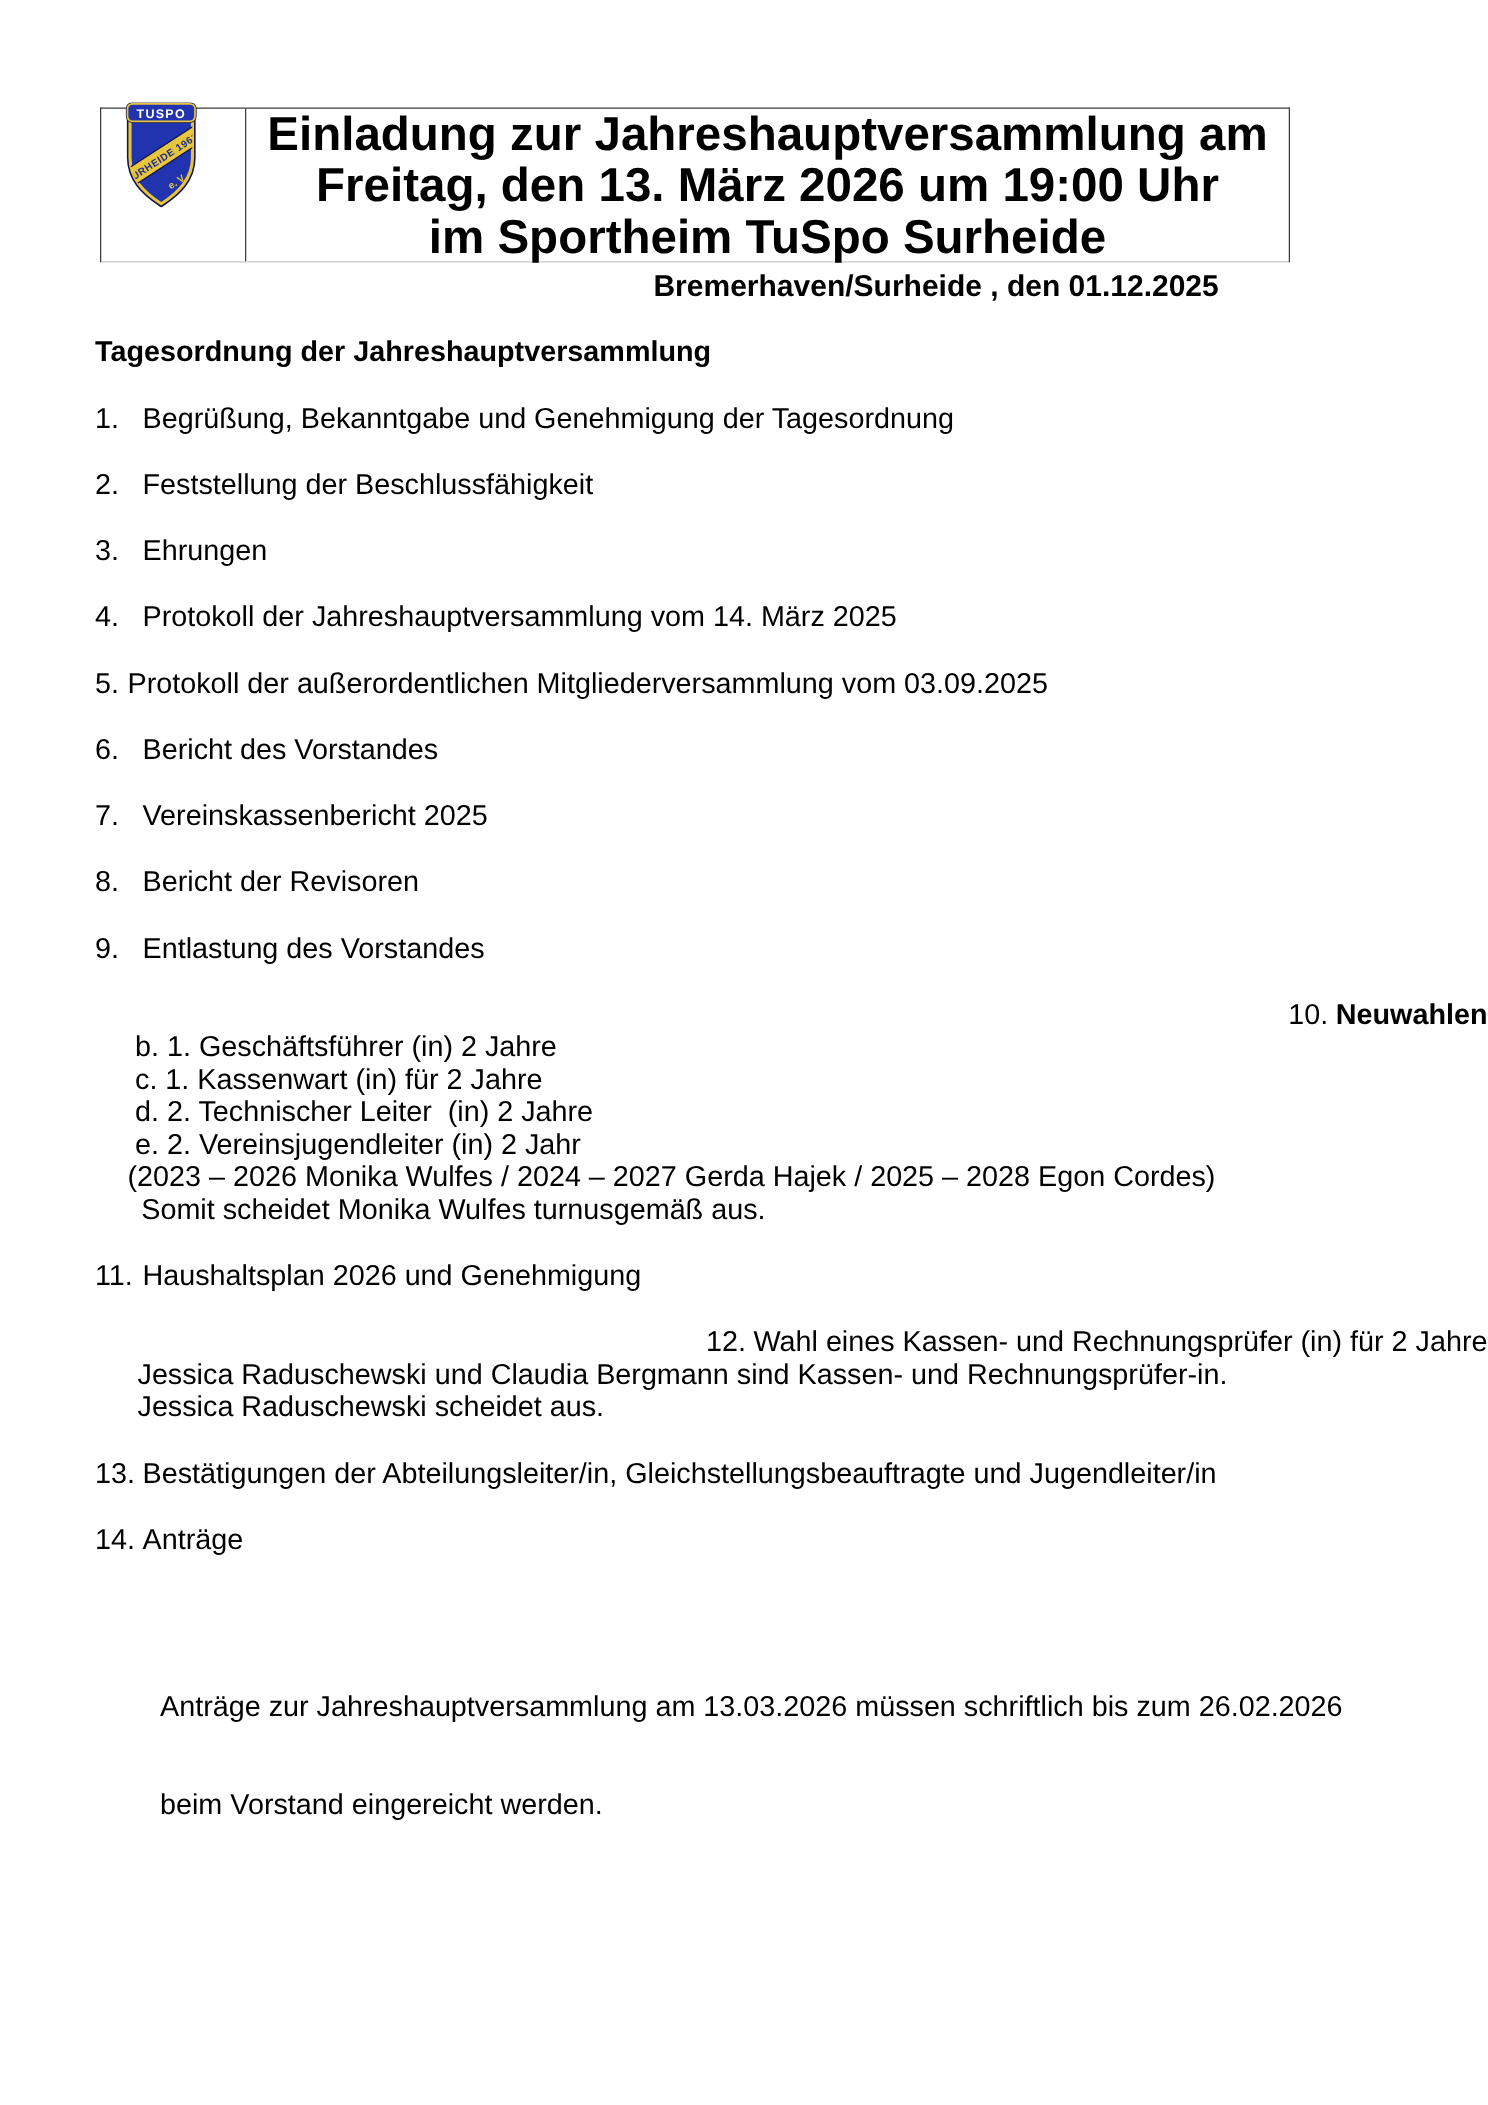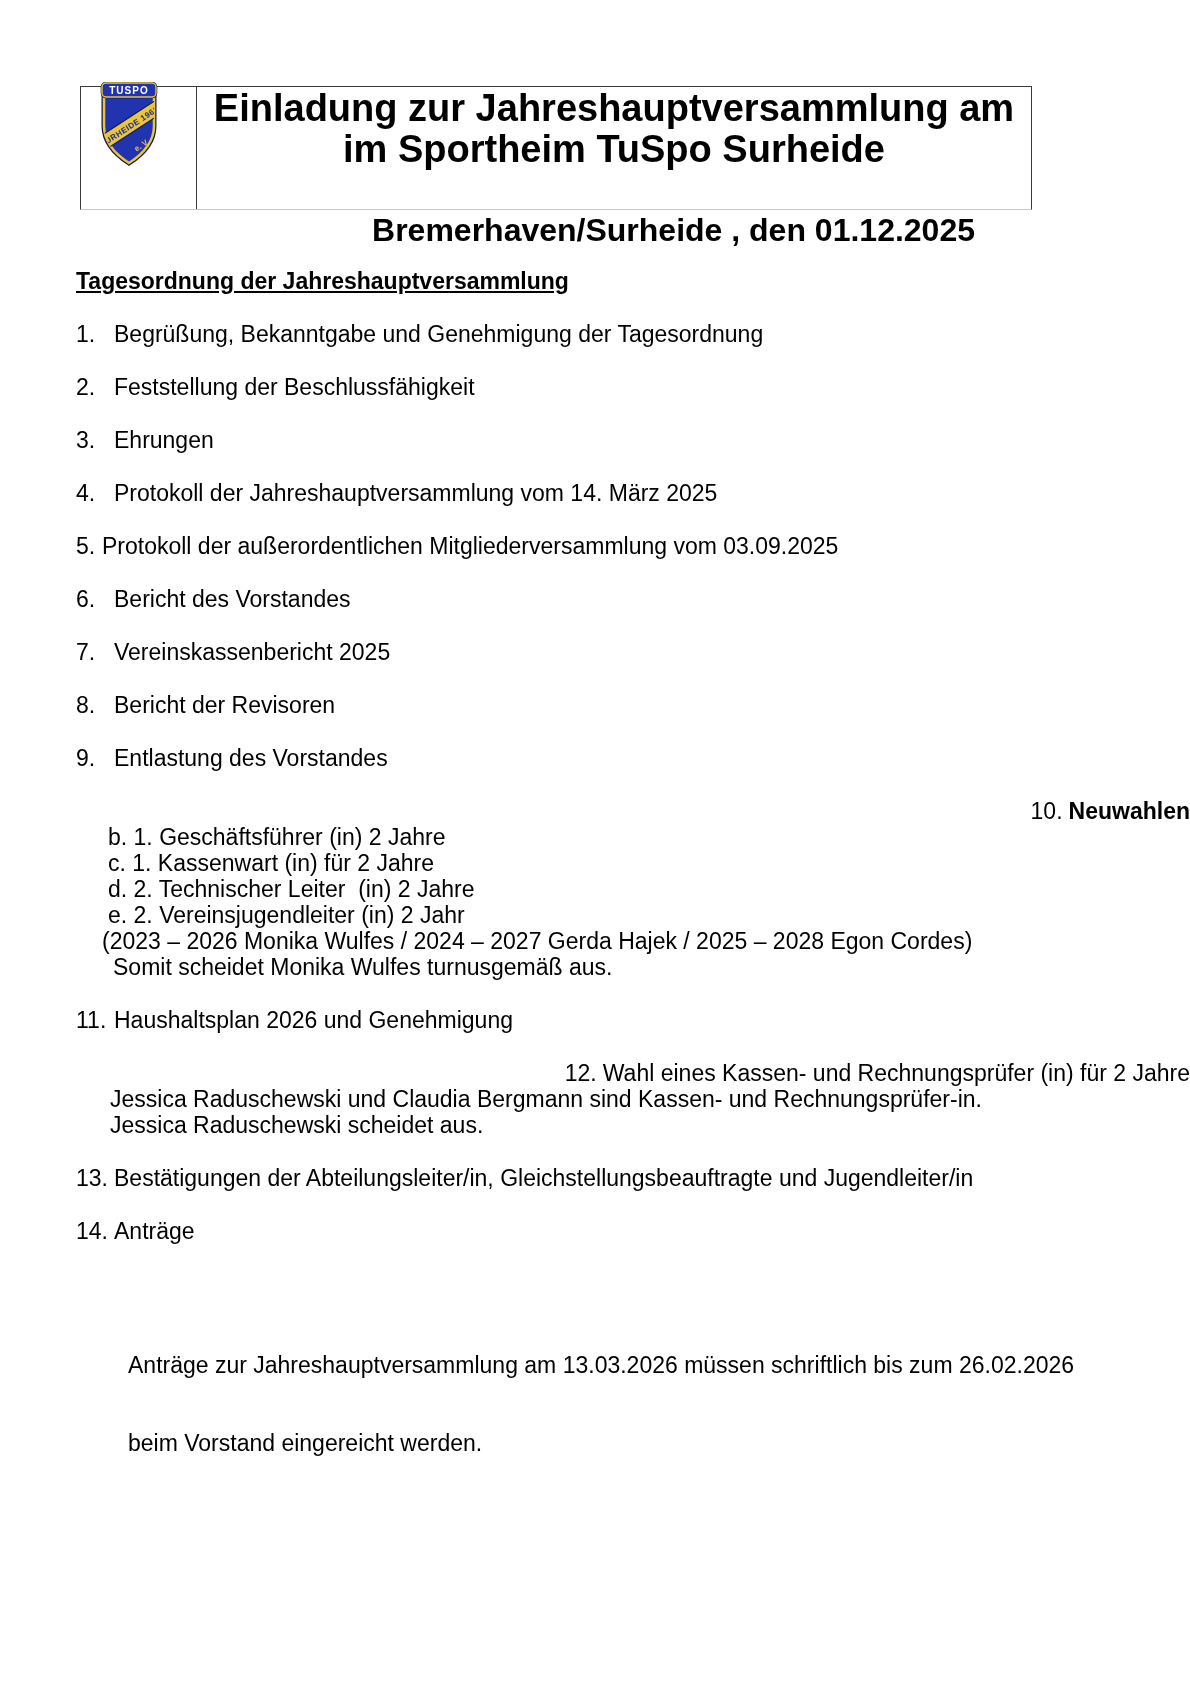--- a/index.html
+++ b/index.html
@@ -43,31 +43,30 @@
     font-size:38px;
     line-height:41px;
     padding-top:1px;
   }
   
   .dateline {
     margin-top:7px;
     margin-right:215px;
     text-align:right;
     font-weight:bold;
-    font-size:32px;
+    font-size:24px;
     line-height:26px;
     white-space:pre;
   }
   
   .content { padding-left:76px; font-size:23px; line-height:26px; }
   .agenda-heading {
     margin-top:25px;
     font-weight:bold;
     white-space:pre;
-    text-decoration:underline;
   }
   .row { display:flex; margin-top:27px; white-space:pre; }
   .num { width:38px; flex:none; }
   .row.tight .num { width:26px; }
   .bold { font-weight:bold; }
   .block { margin-bottom:0;justify-content:flex-end; }
   .subline { padding-left:32px; white-space:pre; }
   .subline.note1 { padding-left:26px; }
   .subline.note2 { padding-left:37px; }
   .contline { padding-left:34px; white-space:pre; }
@@ -97,20 +96,21 @@
         </g>
         <g>
           <rect x="5" y="1" width="54" height="14" rx="4" fill="#2133ae" stroke="#14144a" stroke-width="2.6"></rect>
           <rect x="5" y="1" width="54" height="14" rx="4" fill="#2133ae" stroke="#e7c53c" stroke-width="1.4"></rect>
           <text x="32" y="12" text-anchor="middle" font-size="10" font-weight="bold" fill="#ffffff" letter-spacing="1">TUSPO</text>
         </g>
       </svg>
     </div>
     <div class="title-cell">
       <div>Einladung zur Jahreshauptversammlung am</div>
+      <div>Freitag, den 13. März 2026 um 19:00 Uhr</div>
       <div>im Sportheim TuSpo Surheide</div>
     </div>
   </div>
 
   <div class="dateline">Bremerhaven/Surheide , den 01.12.2025</div>
 
   <div class="content">
     <div class="agenda-heading">Tagesordnung der Jahreshauptversammlung</div>
 
     <div class="row"><span class="num">1.</span><span class="txt">Begrüßung, Bekanntgabe und Genehmigung der Tagesordnung</span></div>

